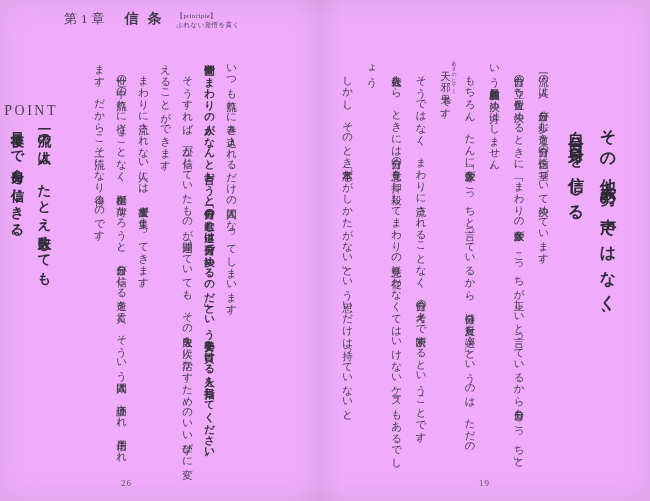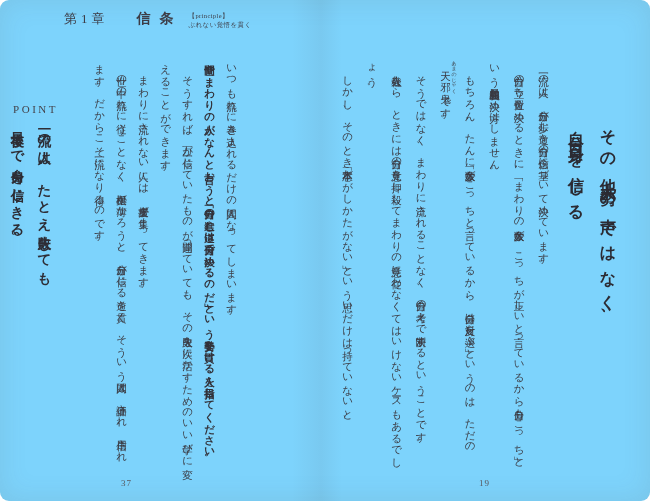--- a/index.html
+++ b/index.html
@@ -1,35 +1,34 @@
 <!DOCTYPE html>
 <html lang="ja"><head>
 <meta charset="utf-8">
 <style>
   html,body { margin:0; padding:0; }
   .spread {
     position:relative; width:650px; height:501px; overflow:hidden;
-    background:#7dd3fc;
+    background:#f0abfc;
     font-family:"Liberation Serif","DejaVu Serif",serif;
     color:#3a3a42;
-    border-radius:9px;
   }
   .spread::after{
     content:""; position:absolute; inset:0; pointer-events:none;
     box-shadow: inset 0 0 28px rgba(95,90,80,0.13);
   }
   .gutter{
     position:absolute; left:292px; top:0; width:50px; height:100%;
     background:linear-gradient(90deg, rgba(0,0,0,0) 0%, rgba(70,70,80,0.05) 42%, rgba(70,70,80,0.07) 58%, rgba(0,0,0,0) 100%);
   }
 
   
   .header{ position:absolute; left:64px; top:10px; display:flex; align-items:flex-start; color:#3d3d47; }
   .chapter{ font-size:13px; letter-spacing:4px; white-space:nowrap; }
-  .chapter-title{ font-size:14px; font-weight:600; letter-spacing:9px; margin-left:28px; white-space:nowrap; }
+  .chapter-title{ font-size:14px; font-weight:600; letter-spacing:9px; margin-left:16px; white-space:nowrap; }
   .bracket-stack{ margin-left:6px; padding-top:1px; font-size:6.5px; line-height:9px; letter-spacing:0.4px; white-space:nowrap; }
 
   
   .section-block{ position:absolute; right:30px; top:52px; width:62px; text-align:center; color:#2c2c34; }
   .section-label{ font-size:8px; letter-spacing:3.5px; }
   .section-number{ font-size:44px; line-height:47px; font-weight:400; }
   .main-title{
     position:absolute; right:26px; top:118px; height:272px;
     writing-mode:vertical-rl; -webkit-writing-mode:vertical-rl;
     font-size:16px; line-height:32px; letter-spacing:5.5px;
@@ -44,21 +43,21 @@
     font-size:10.5px; letter-spacing:0; color:#3a3a42;
   }
   .body-right{ right:95px;  line-height:24.5px; }
   .body-left { right:408px; line-height:22px; }
   .para{ margin:0; }
   .para.indent{ text-indent:10.5px; }
   .para.bold{ font-weight:700; color:#32323a; }
   ruby rt{ font-size:5px; letter-spacing:0; }
 
   
-  .point-label{ position:absolute; right:592px; top:103px; font-size:11px; letter-spacing:2.5px; color:#45454d; }
+  .point-label{ position:absolute; right:592px; top:103px; font-size:14px; letter-spacing:2.5px; color:#45454d; }
   .point-text{
     position:absolute; right:592px; top:121px; height:218px;
     writing-mode:vertical-rl; -webkit-writing-mode:vertical-rl;
     font-size:13.5px; font-weight:700; line-height:27px; letter-spacing:1.5px;
     color:#2d2d35; white-space:nowrap;
   }
   .point-text p{ margin:0; }
 
   
   .page-number{ position:absolute; bottom:13px; font-size:9px; letter-spacing:1px; color:#585860; }
@@ -103,16 +102,16 @@
     <p class="para indent">まわりに流されない人には、支援者が集まってきます。</p>
     <p class="para indent">世の中の流れに従うことなく、根拠が薄かろうと、自分が信じる道を貫く。そういう人間は、評価され、信用されます。だからこそ一流になり得るのです。</p>
   </div>
 
   <div class="point-label">POINT</div>
   <div class="point-text">
     <p>一流の人は、たとえ失敗しても</p>
     <p>最後まで自分を信じきる。</p>
   </div>
 
-  <div class="page-number pn-left">37</div>
+  <div class="page-number pn-left">26</div>
   <div class="page-number pn-right">19</div>
 
 </div>
 
 </body></html>

